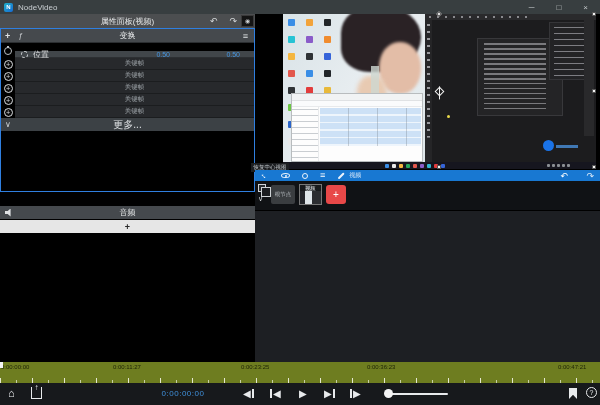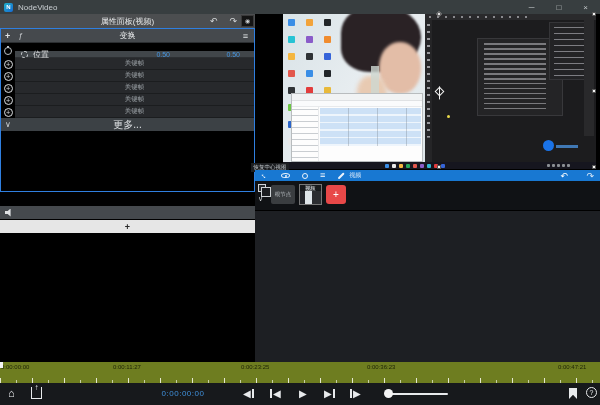--- a/index.html
+++ b/index.html
@@ -262,20 +262,21 @@
         <span class="more-chev">∨</span>
         <span class="more-label">更多...</span>
       </div>
     </div>
     <div class="pscroll">
         <span class="thumb"></span>
       </div>
 
     <div class="audio-header">
       <span class="speaker"></span>
+      <span class="a-title">音频</span>
     </div>
     <div class="add-row">
       <span>+</span>
     </div>
   </div>
 
   <div class="preview">
     <div class="video">
       <div class="desk">
         <div class="hair"></div>

